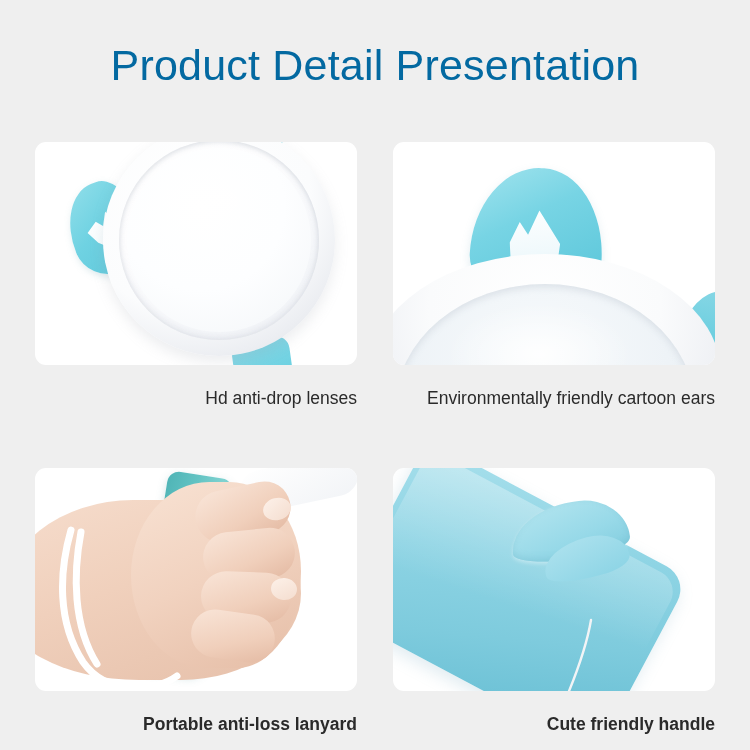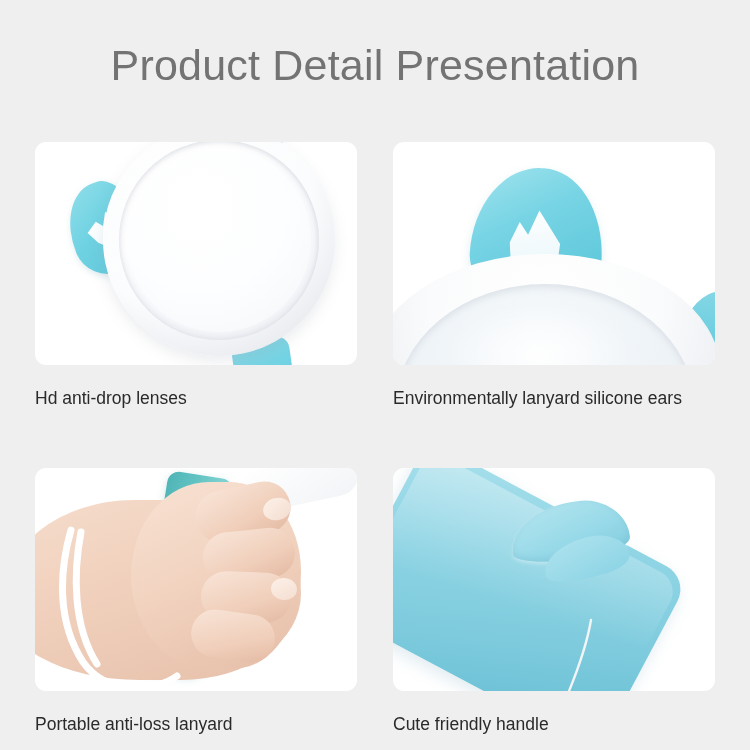--- a/index.html
+++ b/index.html
@@ -23,53 +23,53 @@
   
   .page-title {
     position: absolute;
     top: 44px;
     left: 0;
     width: 750px;
     text-align: center;
     font-size: 43px;
     font-weight: 400;
     letter-spacing: 0.2px;
-    color: #737373;
+    color: #0369a1;
     line-height: 1;
     white-space: nowrap;
   }
 
   
   .grid {
     position: absolute;
     top: 142px;
     left: 35px;
     width: 680px;
     display: grid;
     grid-template-columns: 322px 322px;
     grid-template-rows: auto auto;
     column-gap: 36px;
     row-gap: 0px;
   }
   .cell {
     width: 322px;
   }
-  .cell.row2 { margin-top: 60px; }
+  .cell.row2 { margin-top: 60px; font-weight: bold; }
 
   .photo-card {
     position: relative;
     width: 322px;
     height: 223px;
     background: #ffffff;
     border-radius: 11px;
     overflow: hidden;
   }
   .caption {
     width: 322px;
-    text-align: left;
+    text-align: right;
     font-size: 17.5px;
     color: #2a2a2a;
     line-height: 1;
     padding-top: 25px;
     white-space: nowrap;
   }
 
   
   .scene { position: absolute; inset: 0; }
 
@@ -389,21 +389,21 @@
             <div class="c2-ear-in"></div>
           </div>
           <div class="c2-ear-right"></div>
           <div class="c2-rim">
             <div class="c2-rim-inner">
               <div class="c2-lens-hi"></div>
             </div>
           </div>
         </div>
       </div>
-      <div class="caption">Environmentally lanyard silicone ears</div>
+      <div class="caption">Environmentally friendly cartoon ears</div>
     </div>
 
     <div class="cell row2">
       <div class="photo-card">
         <div class="scene">
           <div class="c3-top-white"></div>
           <div class="c3-handle">
             <div class="c3-handle-groove"></div>
           </div>
           <div class="c3-hand"></div>

